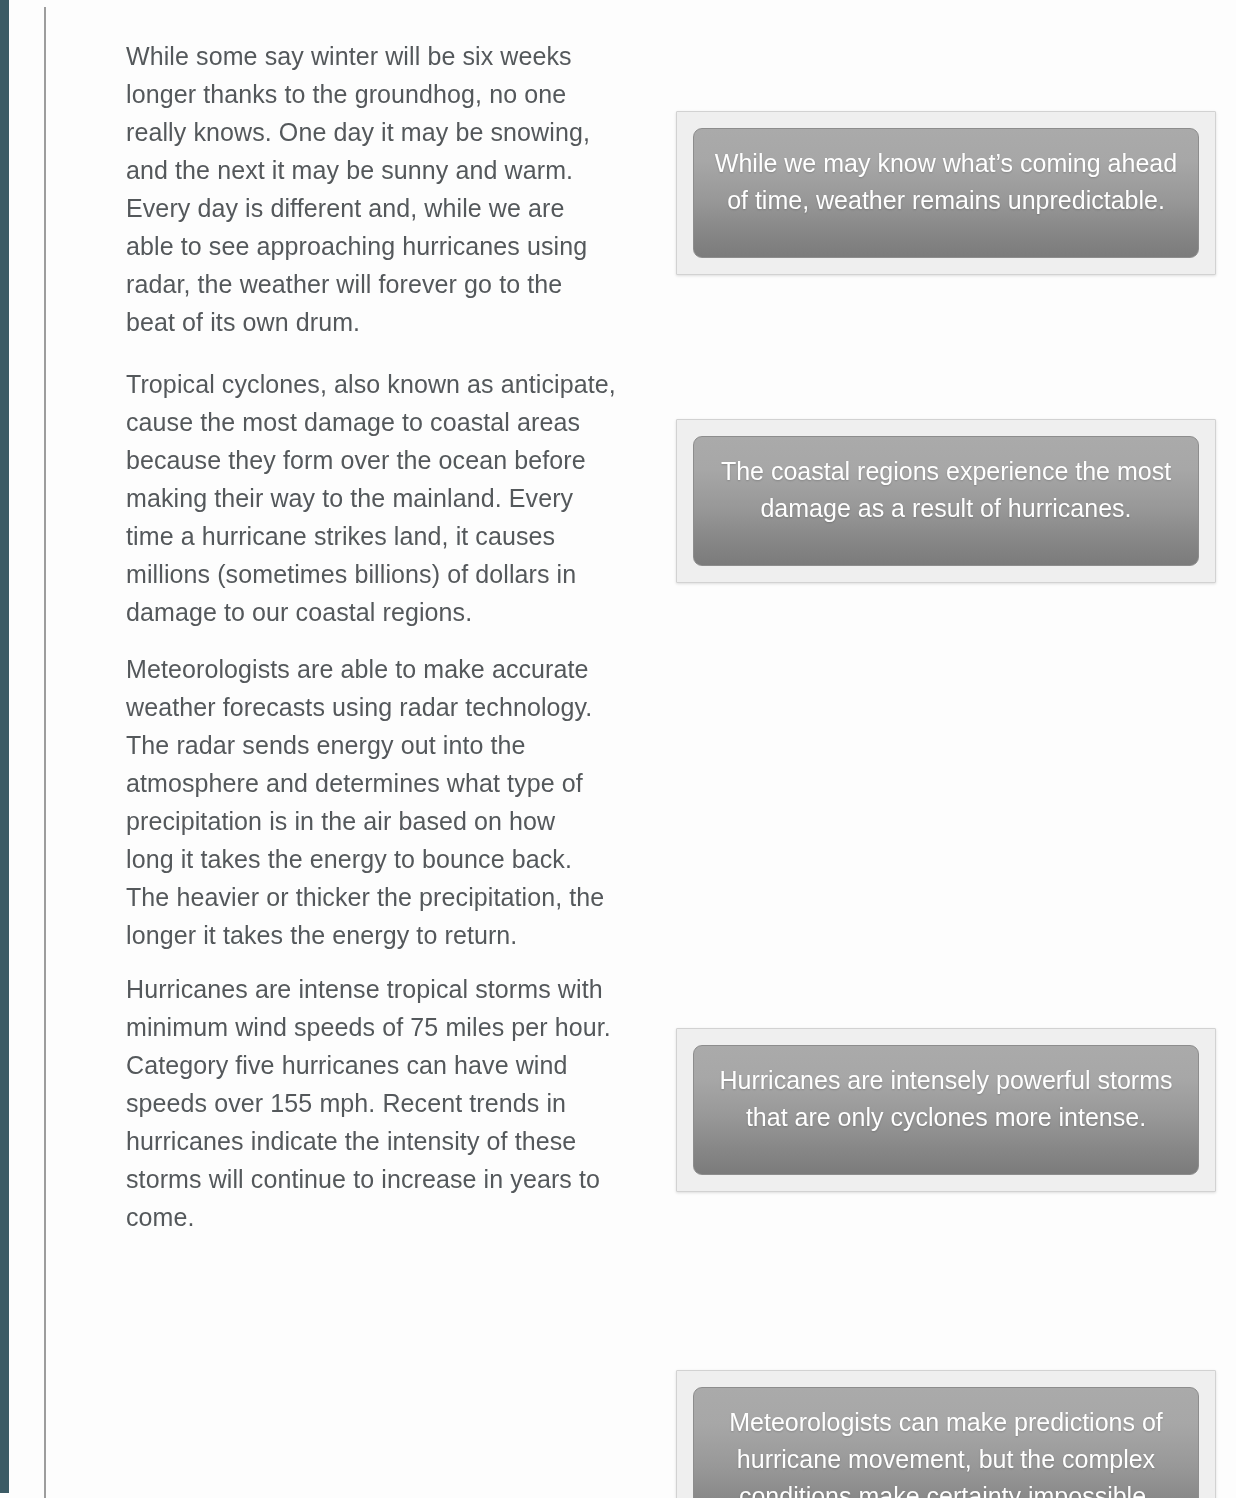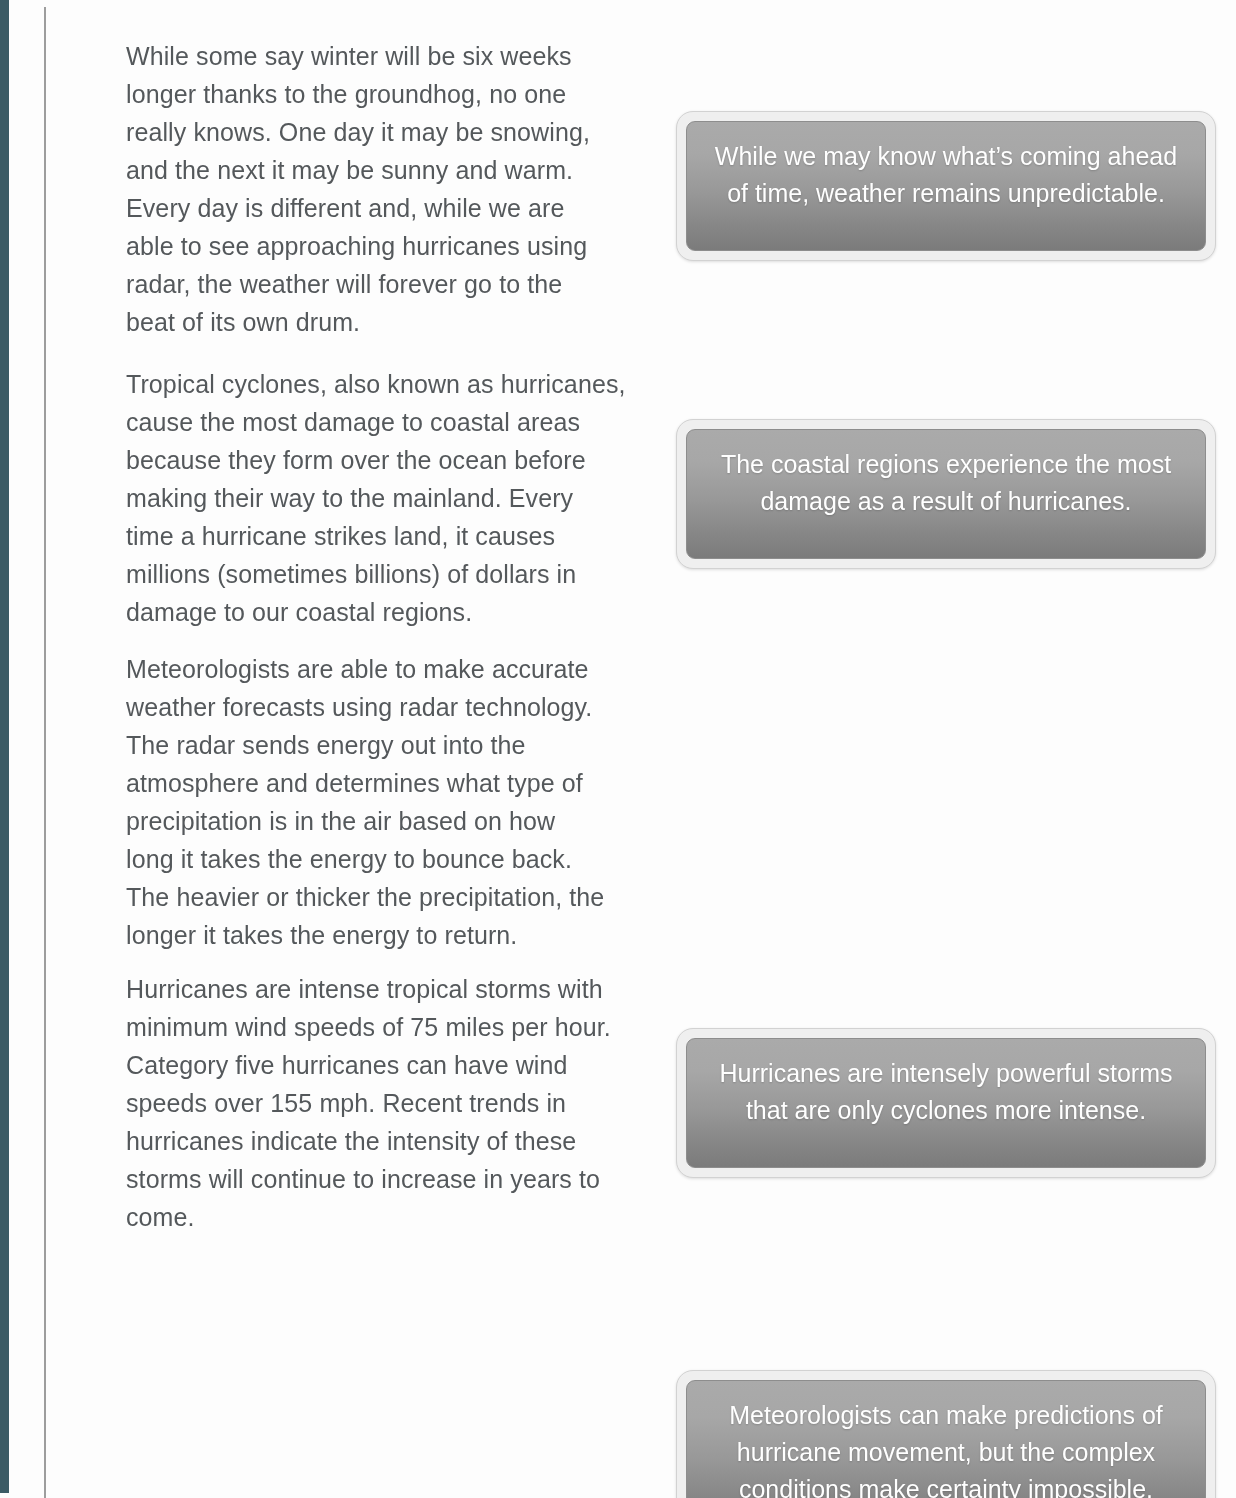--- a/index.html
+++ b/index.html
@@ -40,22 +40,22 @@
     letter-spacing: 0.1px;
   }
   .cards { position: absolute; left: 0; top: 0; width: 100%; height: 100%; }
   .card {
     position: absolute;
     left: 676px;
     width: 540px;
     box-sizing: border-box;
     background: #efefef;
     border: 1px solid #d2d2d2;
-    border-radius: 17px;
-    padding: 9px;
+    border-radius: 1px;
+    padding: 16px;
     box-shadow: 0 1px 3px rgba(0,0,0,0.13);
   }
   .card-inner {
     box-sizing: border-box;
     min-height: 130px;
     border: 1px solid #8d8d8d;
     border-radius: 9px;
     background: linear-gradient(180deg, #aaaaaa 0%, #a7a7a7 25%, #989898 55%, #878787 80%, #7b7b7b 100%);
     color: #ffffff;
     font-size: 25px;
@@ -76,21 +76,21 @@
 
   <div class="passage">
     <p class="para" style="top:37px">While some say winter will be six weeks
 longer thanks to the groundhog, no one
 really knows. One day it may be snowing,
 and the next it may be sunny and warm.
 Every day is different and, while we are
 able to see approaching hurricanes using
 radar, the weather will forever go to the
 beat of its own drum.</p>
-    <p class="para" style="top:365px">Tropical cyclones, also known as hurricanes,
+    <p class="para" style="top:365px">Tropical cyclones, also known as anticipate,
 cause the most damage to coastal areas
 because they form over the ocean before
 making their way to the mainland. Every
 time a hurricane strikes land, it causes
 millions (sometimes billions) of dollars in
 damage to our coastal regions.</p>
     <p class="para" style="top:650px">Meteorologists are able to make accurate
 weather forecasts using radar technology.
 The radar sends energy out into the
 atmosphere and determines what type of

